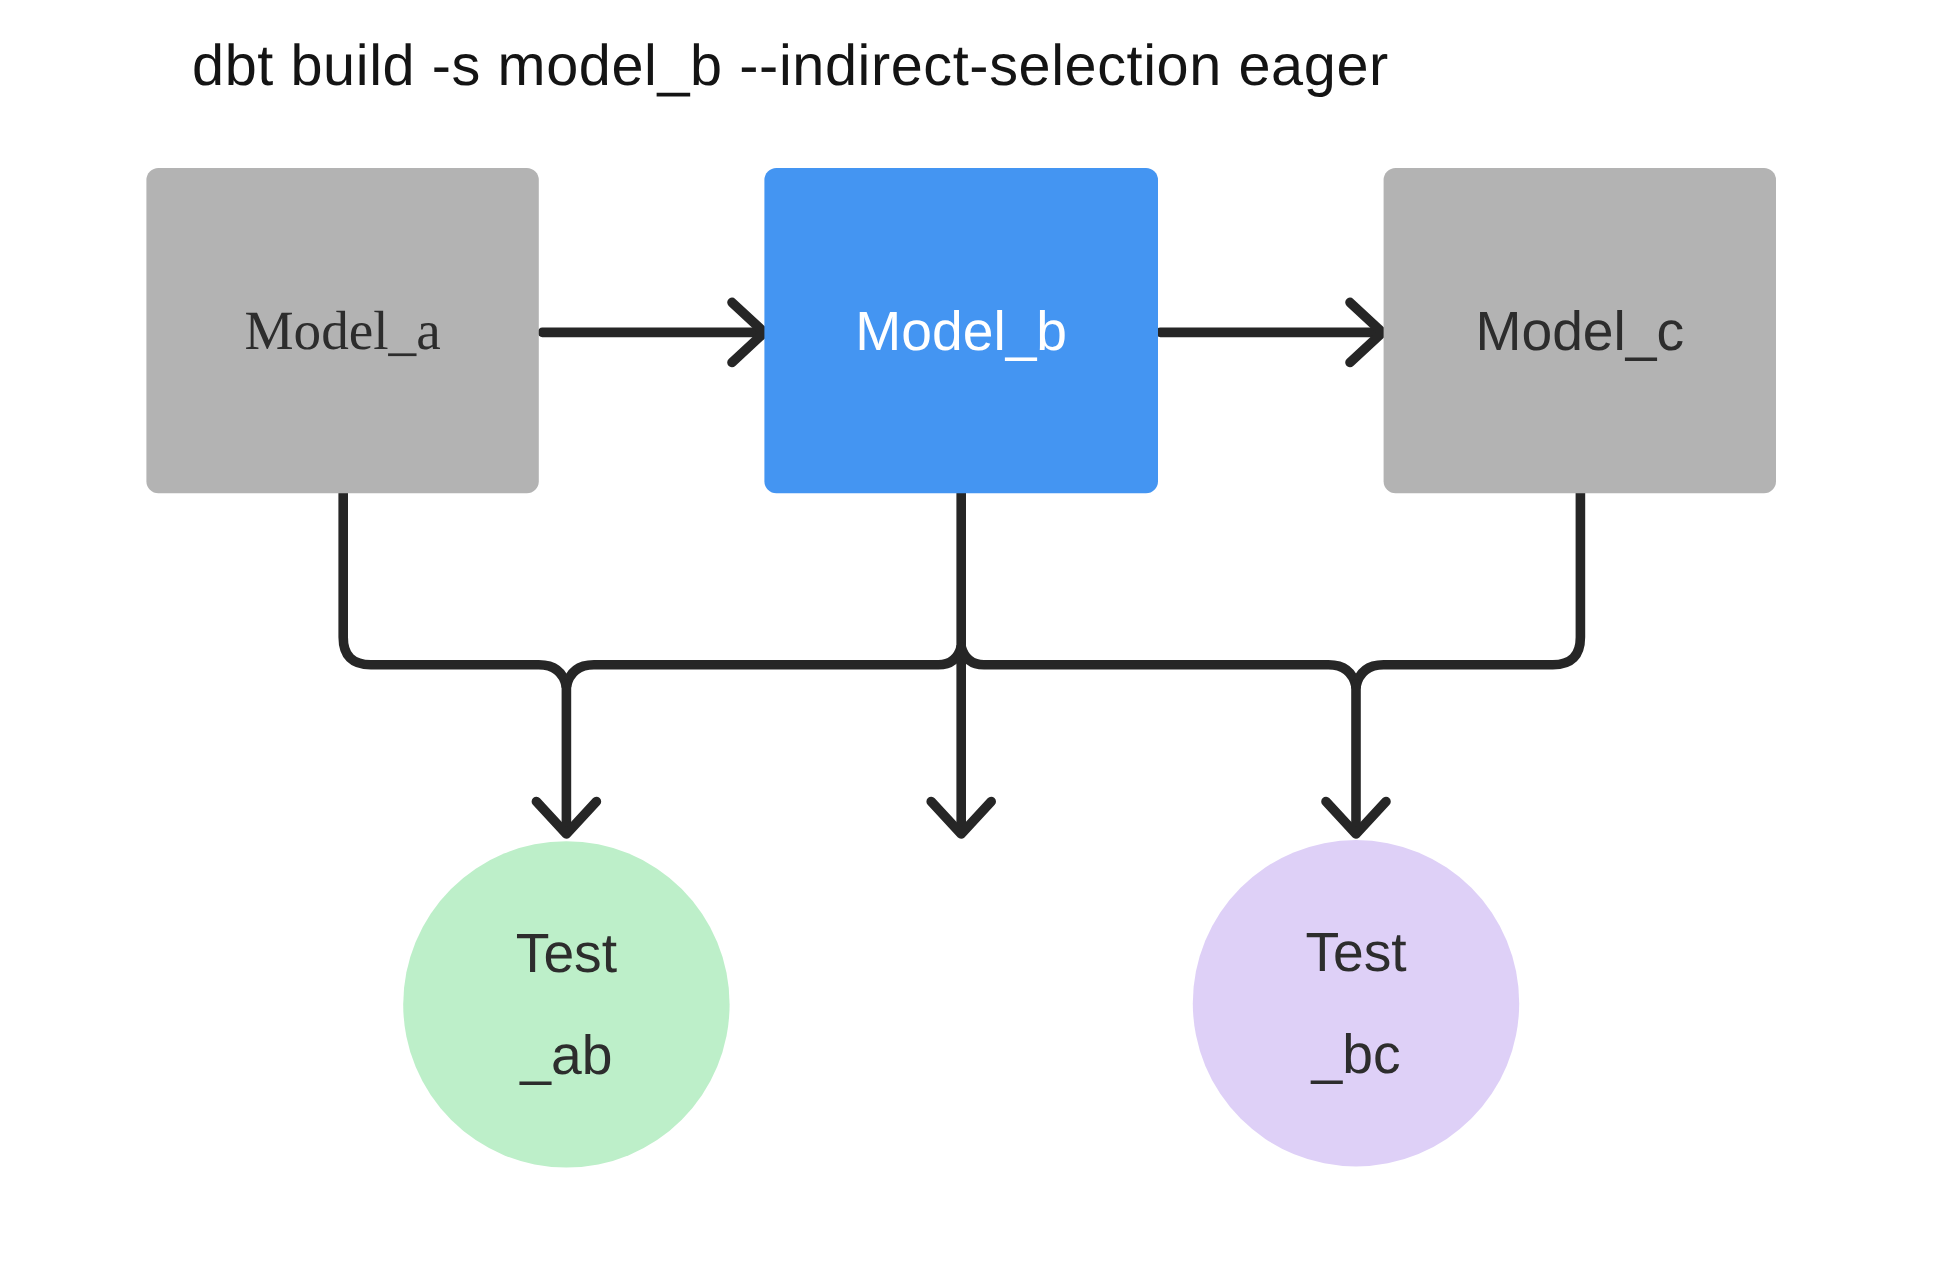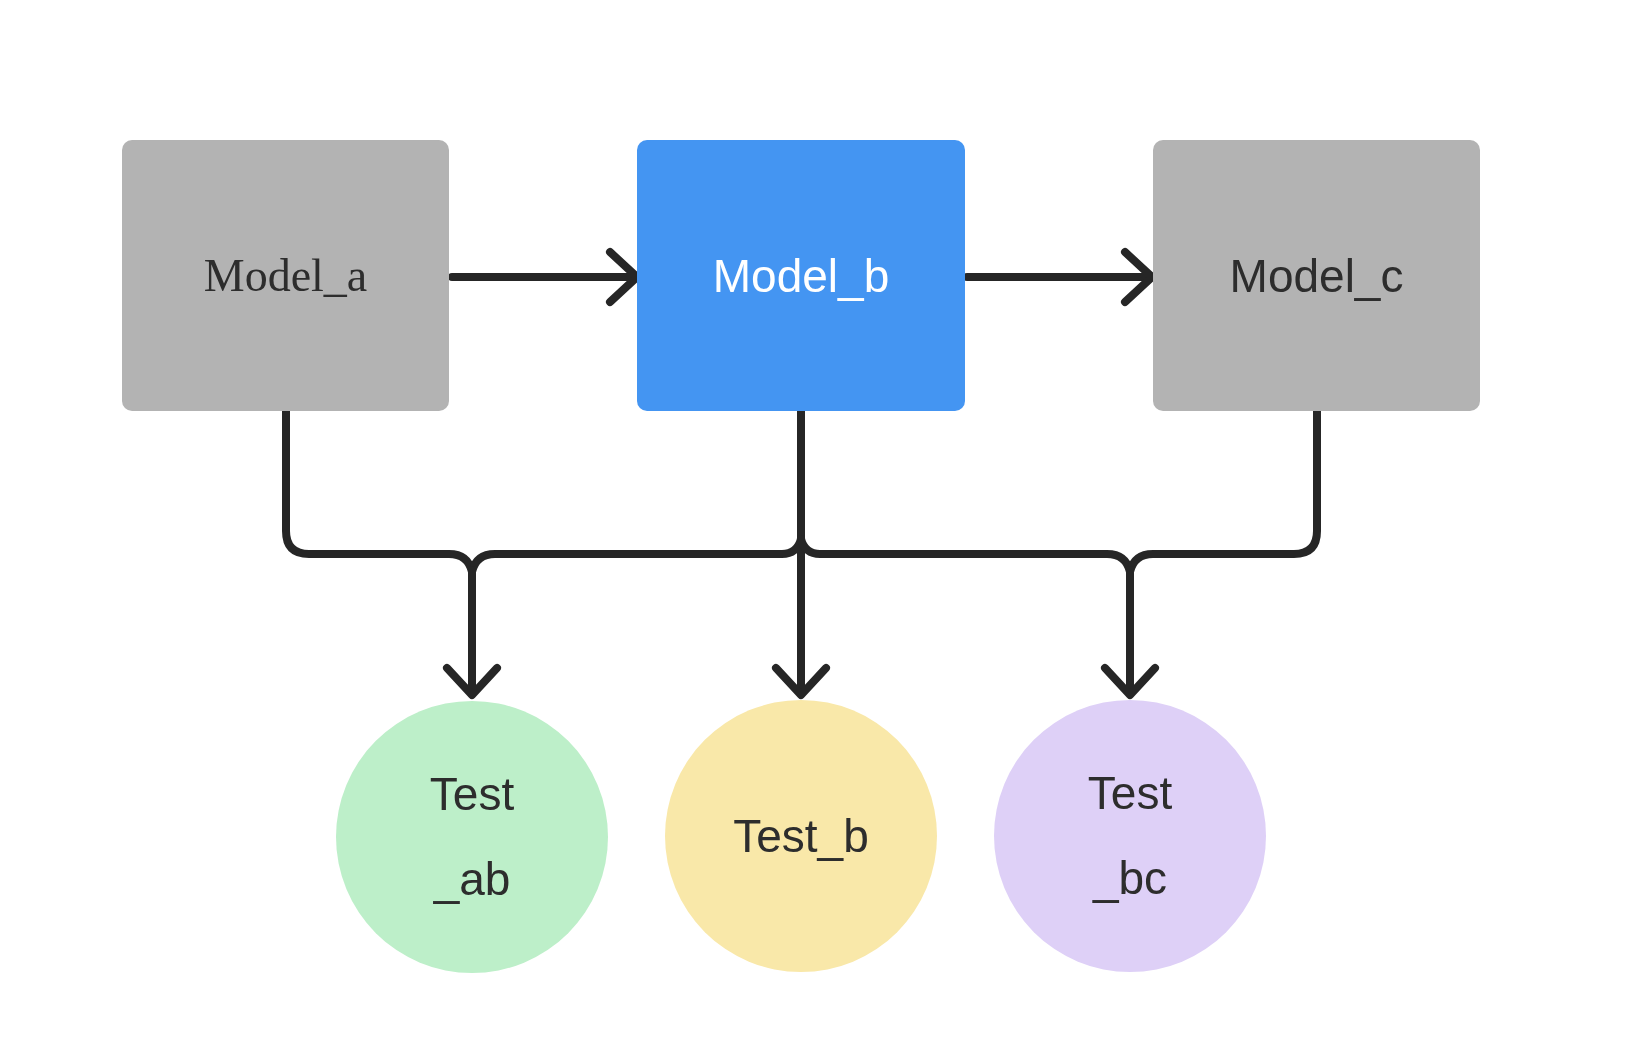--- a/index.html
+++ b/index.html
@@ -75,20 +75,21 @@
     stroke-width: 8;
     stroke-linecap: round;
     stroke-linejoin: round;
   }
 </style>
 </head>
 <body>
 
 <div class="canvas">
 
+  <div class="title">dbt build -s model_b --indirect-selection eager</div>
 
   <svg class="edges" viewBox="0 0 1630 1060" xmlns="http://www.w3.org/2000/svg">
 
     <path d="M 452 277 H 633"></path>
     <path d="M 610 252 L 637 277 L 610 302"></path>
 
     <path d="M 967 277 H 1148"></path>
     <path d="M 1125 252 L 1152 277 L 1125 302"></path>
 
     <path d="M 286 409 L 286 531 Q 286 554 309 554 L 449 554 Q 468 554 472 572"></path>
@@ -116,21 +117,18 @@
     <span>Model_c</span>
   </div>
   <div class="model-box selected" id="box-model-b">
     <span>Model_b</span>
   </div>
 
   <div class="test-circle" id="circle-test-ab">
     <span>Test</span>
     <span>_ab</span>
   </div>
-  <div class="test-circle" id="circle-test-b">
-    <span>Test_b</span>
-  </div>
   <div class="test-circle" id="circle-test-bc">
     <span>Test</span>
     <span>_bc</span>
   </div>
 
 </div>
 
 </body></html>

